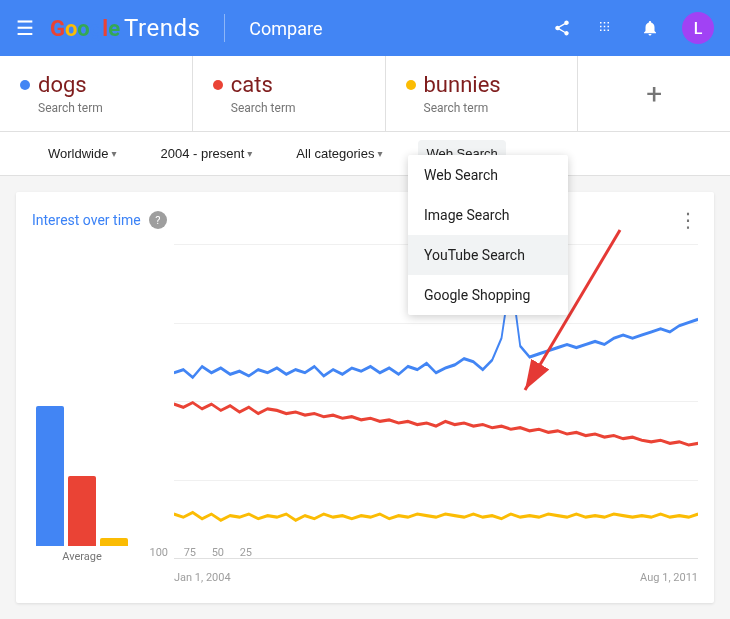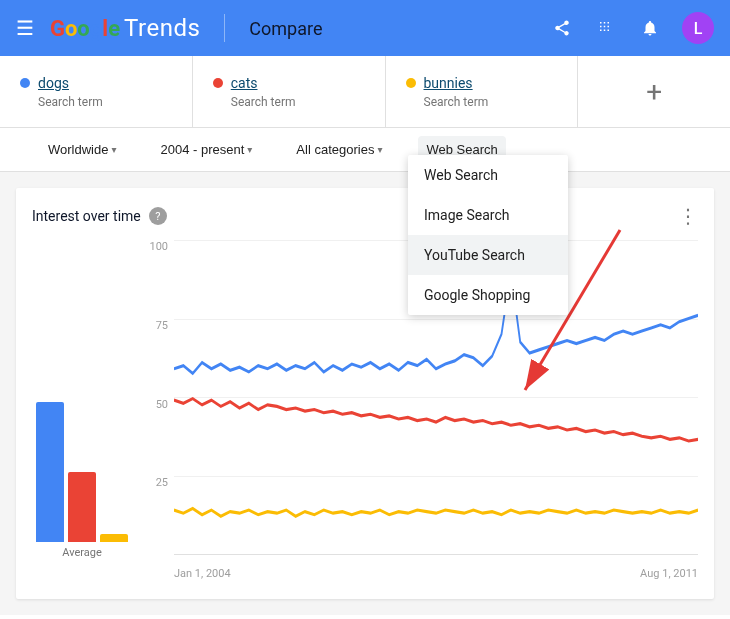--- a/index.html
+++ b/index.html
@@ -11,21 +11,21 @@
       height: 56px;
       display: flex;
       align-items: center;
       padding: 0 16px;
       gap: 16px;
     }
     .header-menu-icon { color: white; font-size: 20px; cursor: pointer; }
     .header-logo { display: flex; align-items: center; gap: 4px; }
     .logo-text { color: white; font-size: 24px; font-weight: 400; letter-spacing: 0.5px; }
     .header-divider { width: 1px; height: 28px; background: rgba(255,255,255,0.4); margin: 0 8px; }
-    .header-compare { color: #0f172a; font-size: 18px; font-weight: 400; }
+    .header-compare { color: #ffffff; font-size: 18px; font-weight: 400; }
     .header-spacer { flex: 1; }
     .header-icons { display: flex; align-items: center; gap: 20px; }
     .header-icon { color: white; font-size: 18px; cursor: pointer; width: 24px; height: 24px; display: flex; align-items: center; justify-content: center; }
     .header-avatar { width: 32px; height: 32px; border-radius: 50%; background: #a142f4; color: white; font-size: 16px; display: flex; align-items: center; justify-content: center; font-weight: 500; }
 
     
     .search-terms-bar {
       display: flex;
       border-bottom: 1px solid #e0e0e0;
       background: #fff;
@@ -35,21 +35,21 @@
       flex: 1;
       padding: 16px 20px;
       border-right: 1px solid #e0e0e0;
       display: flex;
       flex-direction: column;
       justify-content: center;
     }
     .search-term-item:last-child { border-right: none; }
     .term-header { display: flex; align-items: center; gap: 8px; margin-bottom: 4px; }
     .term-dot { width: 10px; height: 10px; border-radius: 50%; flex-shrink: 0; }
-    .term-name { font-size: 14px; color: #0c4a6e; font-weight: 400; text-decoration: underline; }
+    .term-name { font-size: 22px; color: #7f1d1d; font-weight: 400; }
     .term-type { font-size: 12px; color: #757575; margin-left: 18px; }
     .add-term { flex: 1; display: flex; align-items: center; justify-content: center; color: #757575; font-size: 28px; cursor: pointer; }
 
     
     .filters-bar {
       display: flex;
       align-items: center;
       padding: 8px 16px;
       gap: 4px;
       background: #fff;
@@ -106,21 +106,21 @@
       padding: 16px;
       position: relative;
     }
     .chart-header {
       display: flex;
       align-items: center;
       justify-content: space-between;
       margin-bottom: 12px;
     }
     .chart-title-group { display: flex; align-items: center; gap: 8px; }
-    .chart-title { font-size: 14px; color: #0f172a; }
+    .chart-title { font-size: 14px; color: #3b82f6; }
     .help-icon {
       width: 18px; height: 18px; border-radius: 50%;
       background: #9e9e9e; color: white;
       font-size: 11px; display: flex; align-items: center; justify-content: center;
       cursor: pointer;
     }
     .more-icon { color: #757575; font-size: 20px; cursor: pointer; }
 
     .chart-area {
       display: flex;
@@ -152,23 +152,23 @@
       flex: 1;
       position: relative;
       padding-left: 8px;
     }
     .y-axis {
       position: absolute;
       left: 8px;
       top: 0;
       height: calc(100% - 24px);
       display: flex;
-      flex-direction: column;
+      flex-direction: row;
       justify-content: space-between;
-      align-items: flex-start;
+      align-items: flex-end;
     }
     .y-label { font-size: 11px; color: #9e9e9e; width: 28px; text-align: right; }
 
     .chart-plot {
       position: absolute;
       left: 42px;
       right: 0;
       top: 0;
       height: calc(100% - 24px);
       border-left: none;

